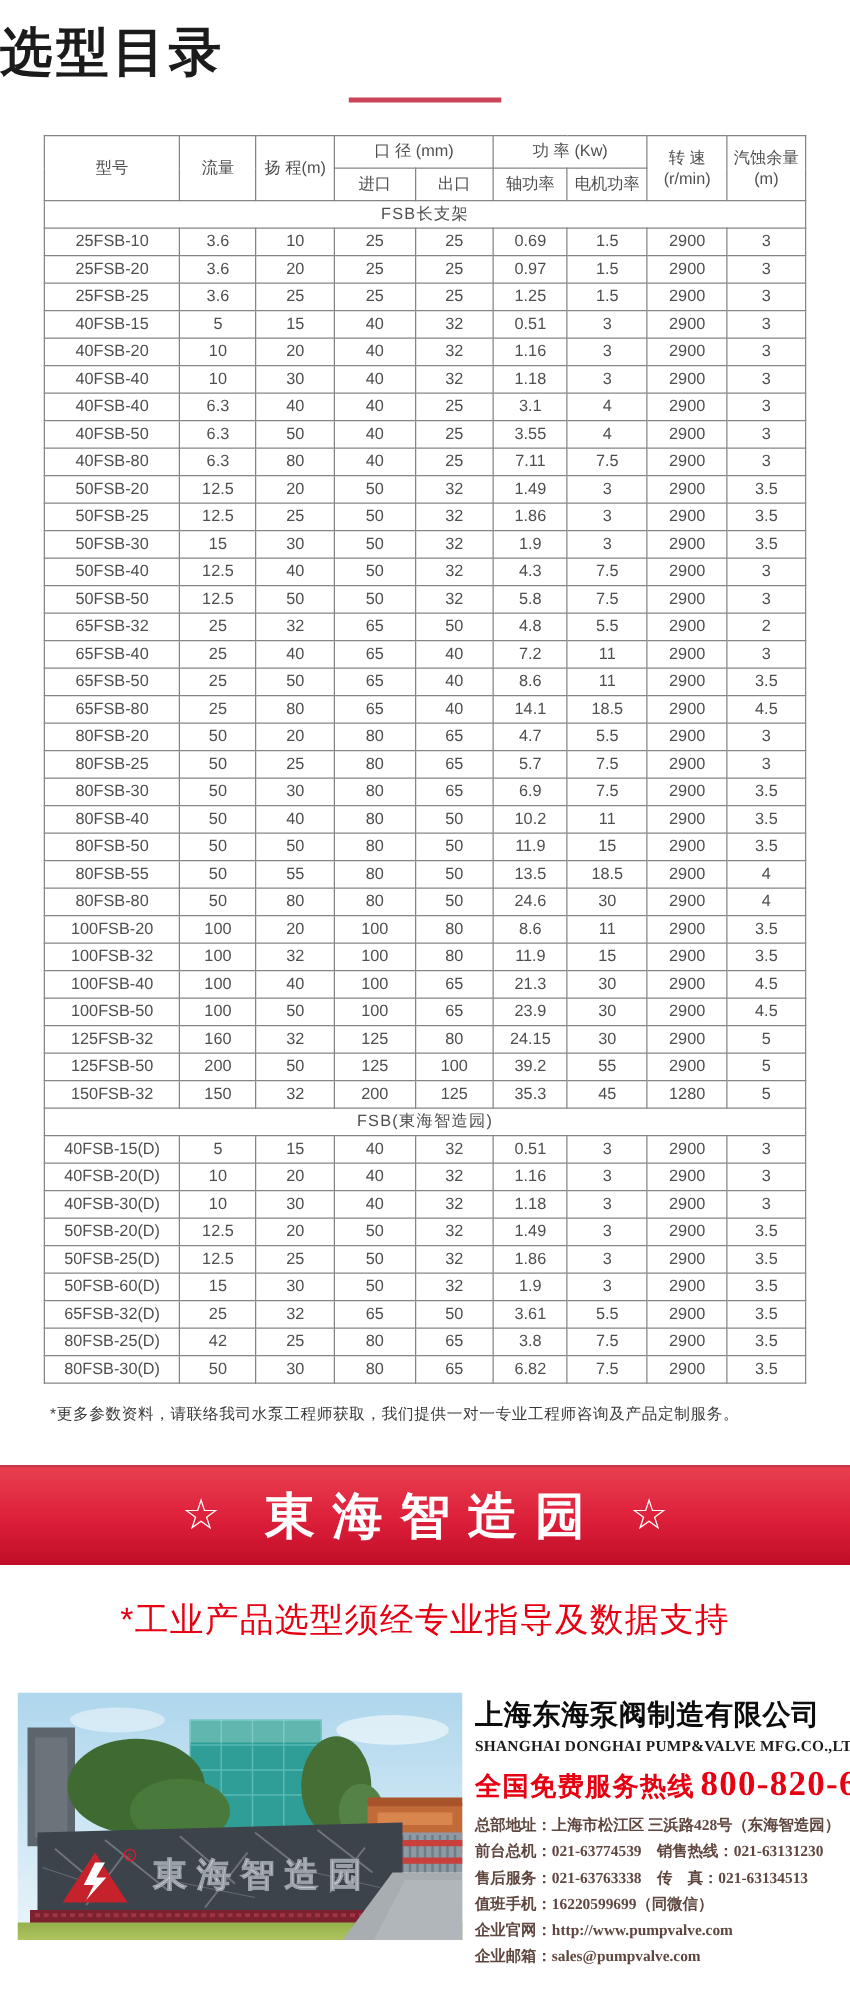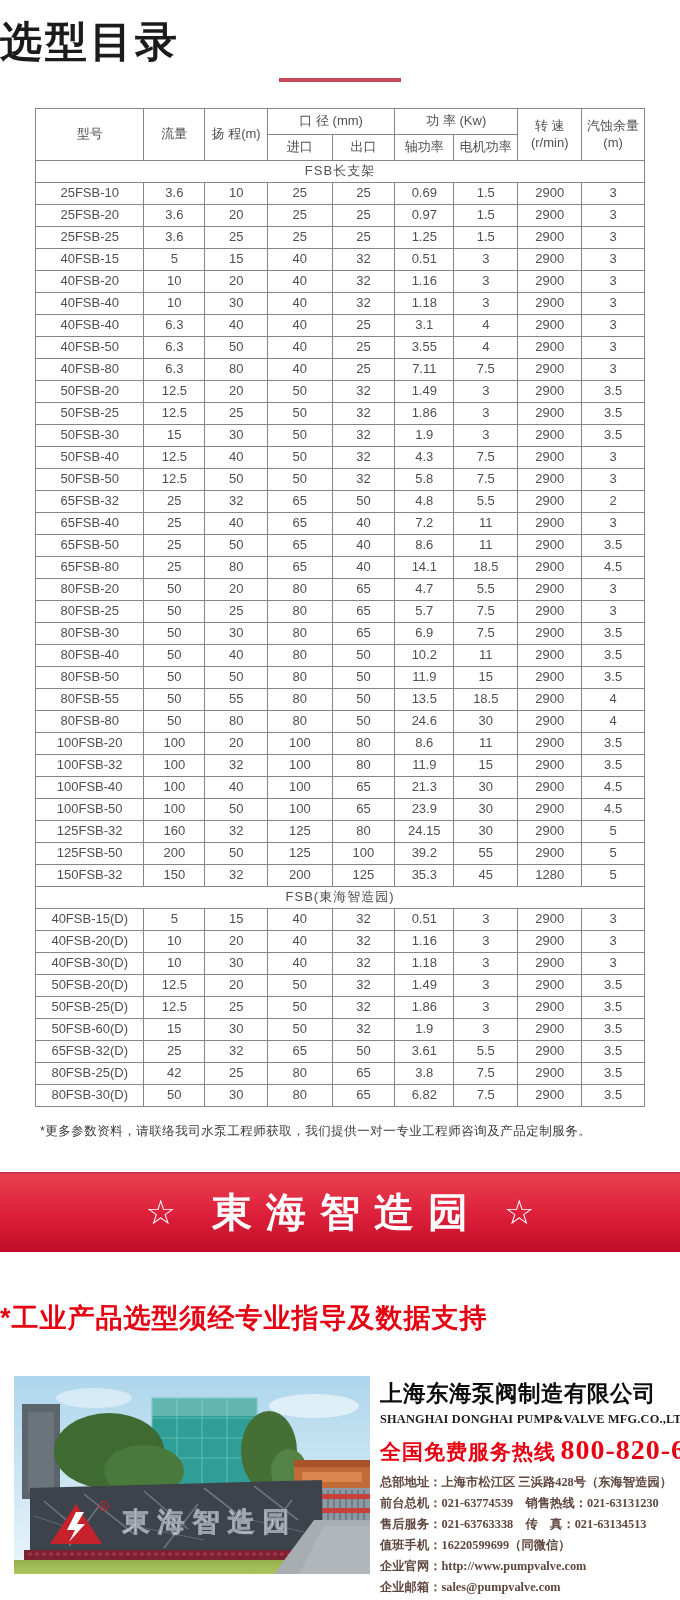--- a/index.html
+++ b/index.html
@@ -32,21 +32,21 @@
 
   
   .order-banner{margin-top:32px;height:80px;width:680px;
     background:linear-gradient(180deg,var(--banner-top) 0%,#dd1f3a 55%,var(--banner-bottom) 100%);
     display:flex;align-items:center;justify-content:center;gap:22px;
     box-shadow:inset 0 2px 0 rgba(0,0,0,.12);}
   .order-banner .star{color:#fff;font-size:34px;line-height:1;}
   .order-banner .banner-title{color:#fff;font-size:40px;font-weight:bold;letter-spacing:14px;text-indent:14px;}
 
   
-  .notice{margin-top:46px;text-align:left;color:var(--accent-red);font-weight:bold;}
+  .notice{margin-top:24px;text-align:center;color:var(--accent-red);font-weight:normal;}
   .notice .line{font-size:27px;line-height:40px;letter-spacing:1px;}
 
   
   .company{display:flex;margin:38px 14px 0;gap:10px;}
   .photo{width:356px;height:198px;flex:0 0 auto;display:block;}
   .info{flex:1;padding-top:2px;}
   .name-cn{font-size:22.5px;font-weight:bold;color:#0d0d0d;letter-spacing:.5px;white-space:nowrap;}
   .name-en{font-family:"Liberation Serif","DejaVu Serif",serif;font-size:12.3px;font-weight:bold;
            color:#1c1c1c;margin-top:3px;letter-spacing:.2px;white-space:nowrap;}
   .hotline{margin-top:7px;color:var(--accent-red);font-weight:bold;white-space:nowrap;}

